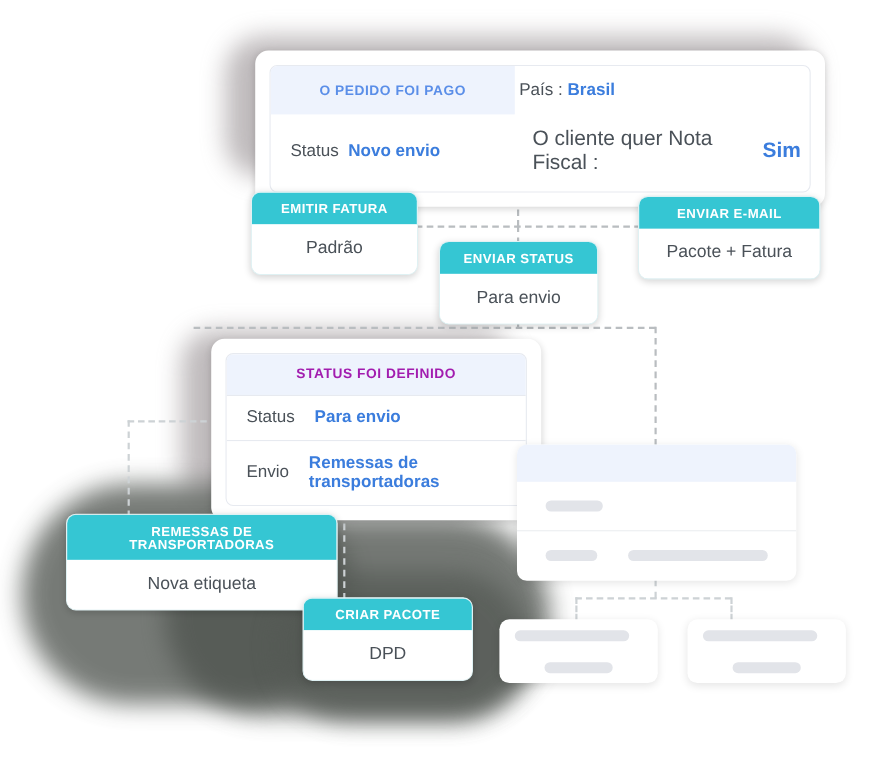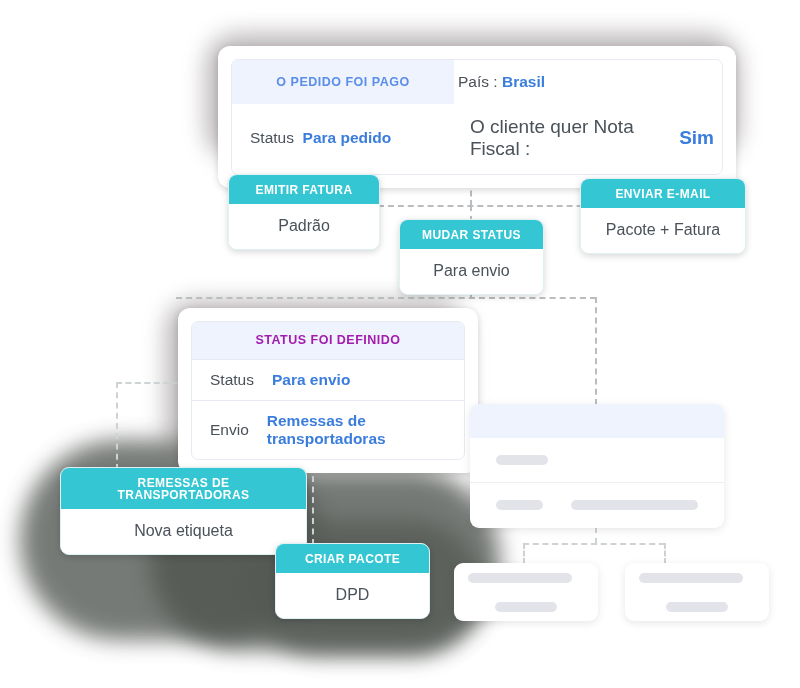--- a/index.html
+++ b/index.html
@@ -55,21 +55,21 @@
   }
   .tcard .tbody{
     color:#4a5158;
     font-size:16px;
     text-align:center;
     padding:13px 10px 14px;
     background:#fff;
   }
 
   
-  .bcard{padding:13px;background:#fff;border-radius:12px;}
+  .bcard{padding:13px;background:#fff;border-radius:12px;margin-left:14px;}
   .bpanel{border:1px solid #e7eaf0;border-radius:7px;overflow:hidden;}
   .bhead{
     background:#eef3fd;
     color:#a21caf;
     font-size:12.5px;
     font-weight:bold;
     letter-spacing:.5px;
     text-align:center;
     padding:12px 10px;
     line-height:1;
@@ -135,37 +135,37 @@
   <div class="card bcard" id="card-order" style="left:218px;top:46px;width:492px;">
     <div class="bpanel">
       <div class="order-grid">
         <div class="cell head-l">O PEDIDO FOI PAGO</div>
         <div class="cell head-r">
           <span>País :</span>&nbsp;
           <span class="strong-blue">Brasil</span>
         </div>
         <div class="cell row-l">
           <span>Status</span>&nbsp;&nbsp;
-          <span class="strong-blue">Para pedido</span>
+          <span class="strong-blue">Novo envio</span>
         </div>
         <div class="cell row-r">
           <span>O cliente quer Nota Fiscal :</span>&nbsp;
           <span class="strong-blue">Sim</span>
         </div>
       </div>
     </div>
   </div>
 
   <div class="card tcard" style="left:228px;top:174px;width:150px;">
     <div class="thead">EMITIR FATURA</div>
     <div class="tbody">Padrão</div>
   </div>
 
   <div class="card tcard" style="left:399px;top:219px;width:143px;">
-    <div class="thead">MUDAR STATUS</div>
+    <div class="thead">ENVIAR STATUS</div>
     <div class="tbody">Para envio</div>
   </div>
 
   <div class="card tcard" style="left:580px;top:178px;width:164px;">
     <div class="thead">ENVIAR E-MAIL</div>
     <div class="tbody">Pacote + Fatura</div>
   </div>
 
   <div class="card bcard" style="left:178px;top:308px;width:274px;">
     <div class="bpanel">

